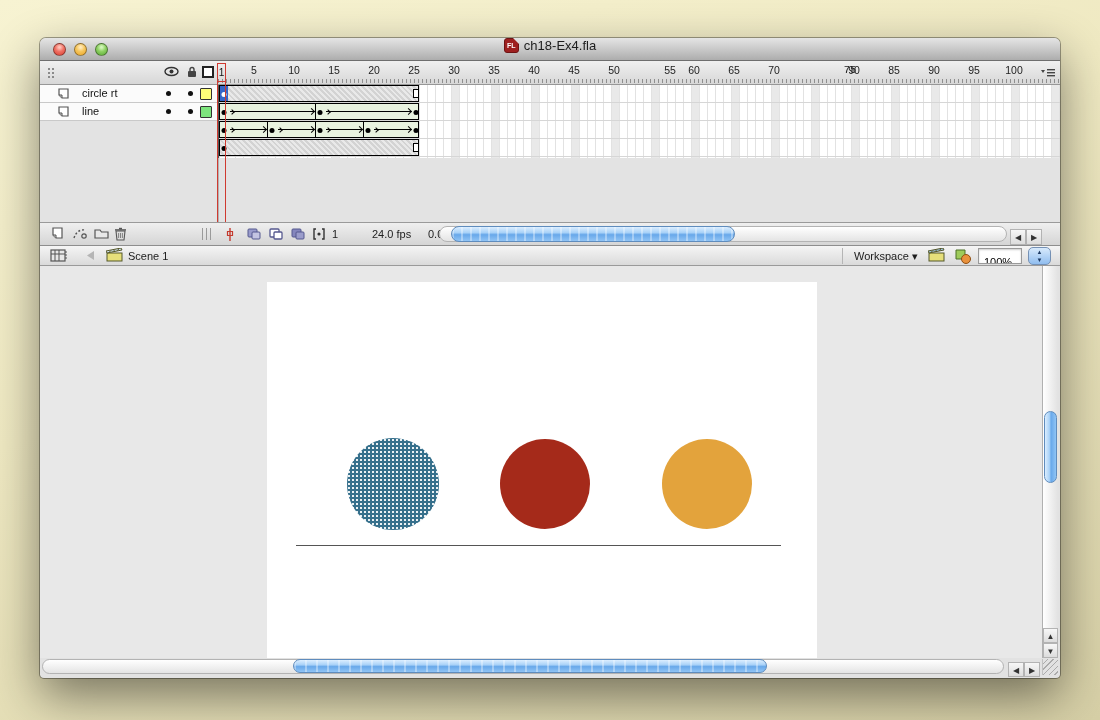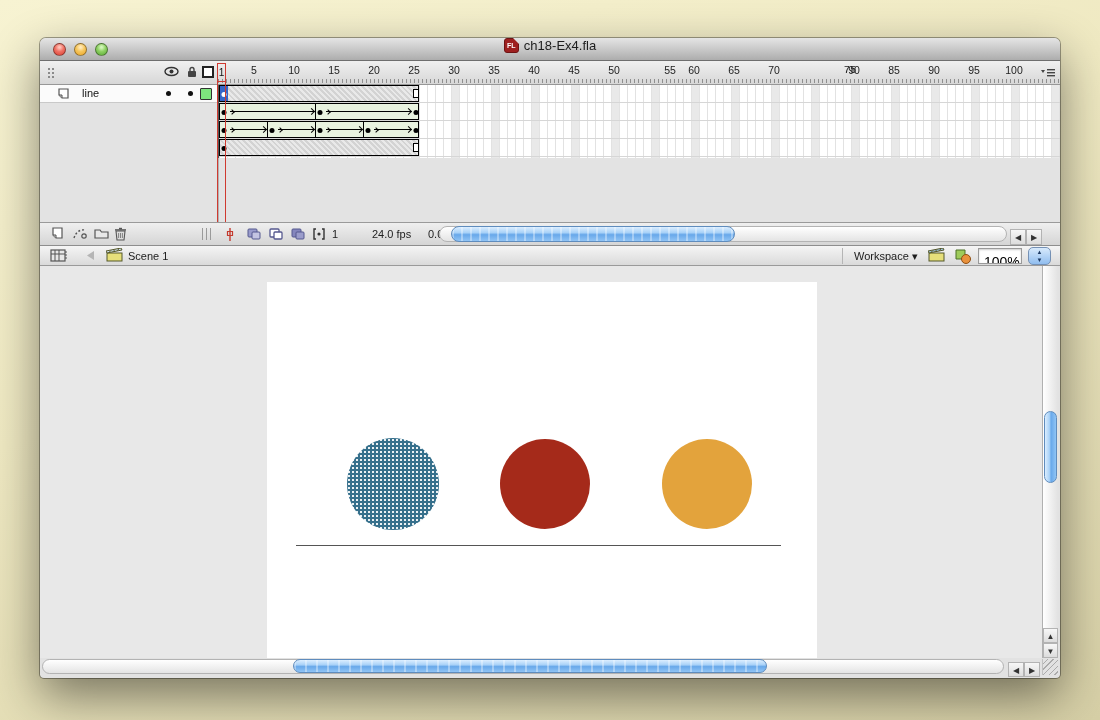--- a/index.html
+++ b/index.html
@@ -95,21 +95,21 @@
     background:linear-gradient(#f7f7f7,#dcdcdc); border:1px solid #b3b3b3; display:inline-block; }
   .tl-scroll-btns { position:absolute; right:18px; top:3px; }
 
   
   .edit-bar { position:absolute; left:0; top:208px; right:0; height:20px;
     background:linear-gradient(#f5f5f5,#dadada); border-bottom:1px solid #9a9a9a; }
   .eb-item { position:absolute; top:2px; }
   .eb-text { font-size:11px; color:#1c1c1c; }
   .eb-sep { position:absolute; left:802px; top:2px; width:1px; height:16px; background:#b5b5b5; }
   .zoom-input { position:absolute; left:938px; top:2px; width:44px; height:16px; border:1px solid #9a9a9a;
-    background:#fff; font-size:14px; font-family:"Liberation Sans",sans-serif; padding:12px 0 0 5px; box-shadow:inset 0 1px 2px rgba(0,0,0,.2); }
+    background:#fff; font-size:11px; font-family:"Liberation Sans",sans-serif; padding:12px 0 0 5px; box-shadow:inset 0 1px 2px rgba(0,0,0,.2); }
   .stepper { position:absolute; left:988px; top:1px; width:23px; height:18px; border-radius:5px;
     border:1px solid #7591b5; background:linear-gradient(#d8eafc,#90bdef); text-align:center; }
   .stepper span { display:block; font-size:6px; line-height:8px; color:#1d3a63; }
 
   
   .stage-area { position:absolute; left:0; top:228px; right:18px; height:392px; background:#e8e8e8; overflow:hidden; }
   .stage { position:absolute; left:227px; top:16px; width:550px; height:376px; background:#fff; }
   .shape-circle { position:absolute; border-radius:50%; }
   .shape-circle.dotted { background-image:radial-gradient(rgba(255,255,255,.9) 0.9px, transparent 1.1px); background-size:4px 4px; }
   .shape-line { position:absolute; height:1px; background:#555; }
@@ -207,20 +207,32 @@
     </div>
 
     <div class="layer-list" id="layer-list">
         <div class="layer-row">
           <div class="l-icon">
             <svg width="14" height="12" viewBox="0 0 14 12">
               <path d="M4 1 h9 v9 h-6 l-3 -3 z" fill="#fff" stroke="#555" stroke-width="1.2"></path>
               <path d="M4 7 h3 v3" fill="#ccc" stroke="#555" stroke-width="1"></path>
             </svg>
           </div>
+          <div class="layer-name">circle rt</div>
+          <div class="l-dot c1"></div>
+          <div class="l-dot c2"></div>
+          <div class="swatch" style="background: rgb(253, 253, 120);"></div>
+        </div>
+        <div class="layer-row">
+          <div class="l-icon">
+            <svg width="14" height="12" viewBox="0 0 14 12">
+              <path d="M4 1 h9 v9 h-6 l-3 -3 z" fill="#fff" stroke="#555" stroke-width="1.2"></path>
+              <path d="M4 7 h3 v3" fill="#ccc" stroke="#555" stroke-width="1"></path>
+            </svg>
+          </div>
           <div class="layer-name">line</div>
           <div class="l-dot c1"></div>
           <div class="l-dot c2"></div>
           <div class="swatch" style="background: rgb(125, 228, 125);"></div>
         </div>
       </div>
     <div class="frames-rows" id="frames-rows">
         <div class="frame-row">
           <div class="static-span" style="width: 200px;">
             <div class="sel-cell"></div>

